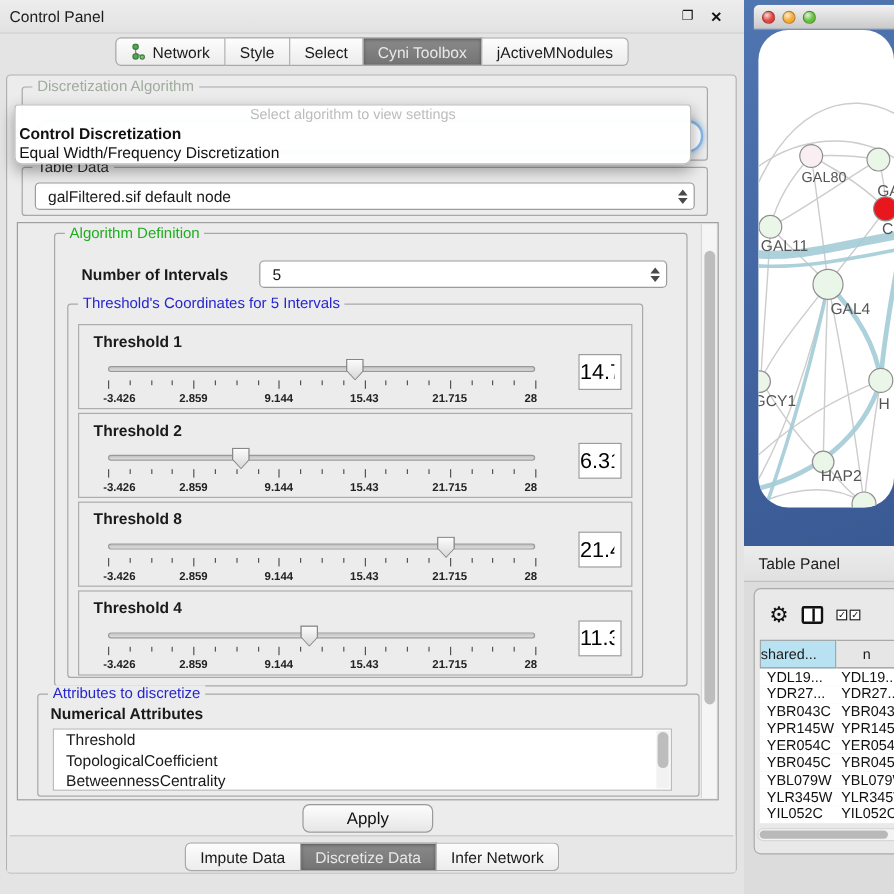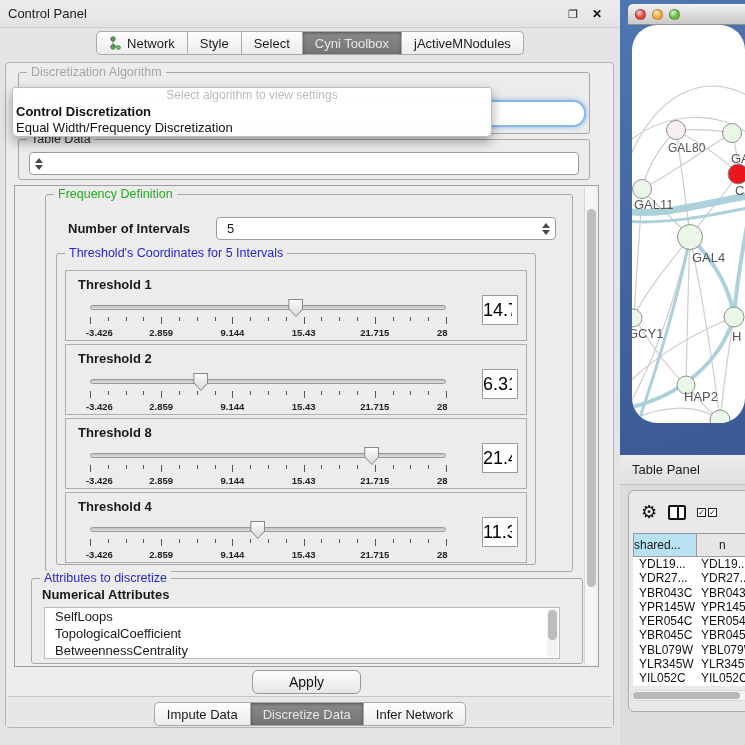--- a/index.html
+++ b/index.html
@@ -31,21 +31,21 @@
   .legend.green { color:#1fae1f; }
   .legend.blue  { color:#2626cf; }
   .legend.dark  { color:#2b2b2b; }
   .legend.faded { color:#a0ab9e; }
 
   
   .algo-group { left:18px; top:72px; width:572px; height:62px; }
   .combo-focus-ring { position:absolute; left:30px; top:100px; width:556px; height:27px; border-radius:13px; background:#fff; border:2px solid #86b8e9; box-shadow:0 0 5px #86b8e9; z-index:5; }
 
   
-  .popup { position:absolute; left:12px; top:87px; width:480px; height:50px; z-index:50; background:rgba(255,255,255,.97); border:1px solid #bdbdbd; border-radius:3px 3px 6px 6px; box-shadow:0 5px 12px rgba(0,0,0,.35); overflow:hidden; }
+  .popup { position:absolute; left:12px; top:87px; width:564px; height:50px; z-index:50; background:rgba(255,255,255,.97); border:1px solid #bdbdbd; border-radius:3px 3px 6px 6px; box-shadow:0 5px 12px rgba(0,0,0,.35); overflow:hidden; }
   .popup .hint { height:16px; font-size:12px; color:#bcbcbc; text-align:center; line-height:15px; }
   .popup .item { height:16px; font-size:13px; line-height:16px; padding-left:3px; color:#111; }
   .popup .item.selected { font-weight:bold; }
 
   
   .td-group { left:18px; top:139px; width:572px; height:41px; }
   .combo { position:absolute; background:#fff; border:1px solid #9c9c9c; border-radius:4px; font-size:13px; display:flex; align-items:center; }
   .combo .c-text { padding-left:10px; flex:1; overflow:hidden; white-space:nowrap; }
   .stepper { width:18px; display:flex; flex-direction:column; align-items:center; gap:2px; }
   .tri-up { width:0; height:0; border-left:4px solid transparent; border-right:4px solid transparent; border-bottom:5px solid #4a4a4a; }
@@ -163,31 +163,32 @@
 
   <div class="popup">
     <div class="hint">Select algorithm to view settings</div>
     <div class="item selected">Control Discretization</div>
     <div class="item">Equal Width/Frequency Discretization</div>
   </div>
 
   <div class="group td-group">
     <span class="legend dark">Table Data</span>
     <div class="combo td-combo">
+      <span class="c-text">galFiltered.sif default node</span>
       <span class="stepper">
           <i class="tri-up"></i>
           <i class="tri-dn"></i>
         </span>
     </div>
   </div>
 
   <div class="scroll-area">
 
     <div class="group interval-group">
-      <span class="legend green">Frequency Definition</span>
+      <span class="legend green">Algorithm Definition</span>
       <span class="noi-label">Number of Intervals</span>
       <div class="combo noi-combo">
         <span class="c-text">5</span>
         <span class="stepper">
             <i class="tri-up"></i>
             <i class="tri-dn"></i>
           </span>
       </div>
 
       <div class="group thresh-group">
@@ -341,21 +342,21 @@
             </div>
           <input class="t-value" value="11.344" style="">
         </div>
       </div>
     </div>
 
     <div class="group attr-group">
       <span class="legend blue">Attributes to discretize</span>
       <span class="attr-title">Numerical Attributes</span>
       <div class="attr-list">
-        <div class="attr-item">SelfLoops</div>
+        <div class="attr-item">Threshold</div>
         <div class="attr-item">TopologicalCoefficient</div>
         <div class="attr-item">BetweennessCentrality</div>
         <div class="list-vsb">
             <div class="list-vsb-thumb"></div>
           </div>
       </div>
     </div>
 
     <div class="vsb">
       <div class="vsb-thumb" style="top:22px; height:378px;"></div>

